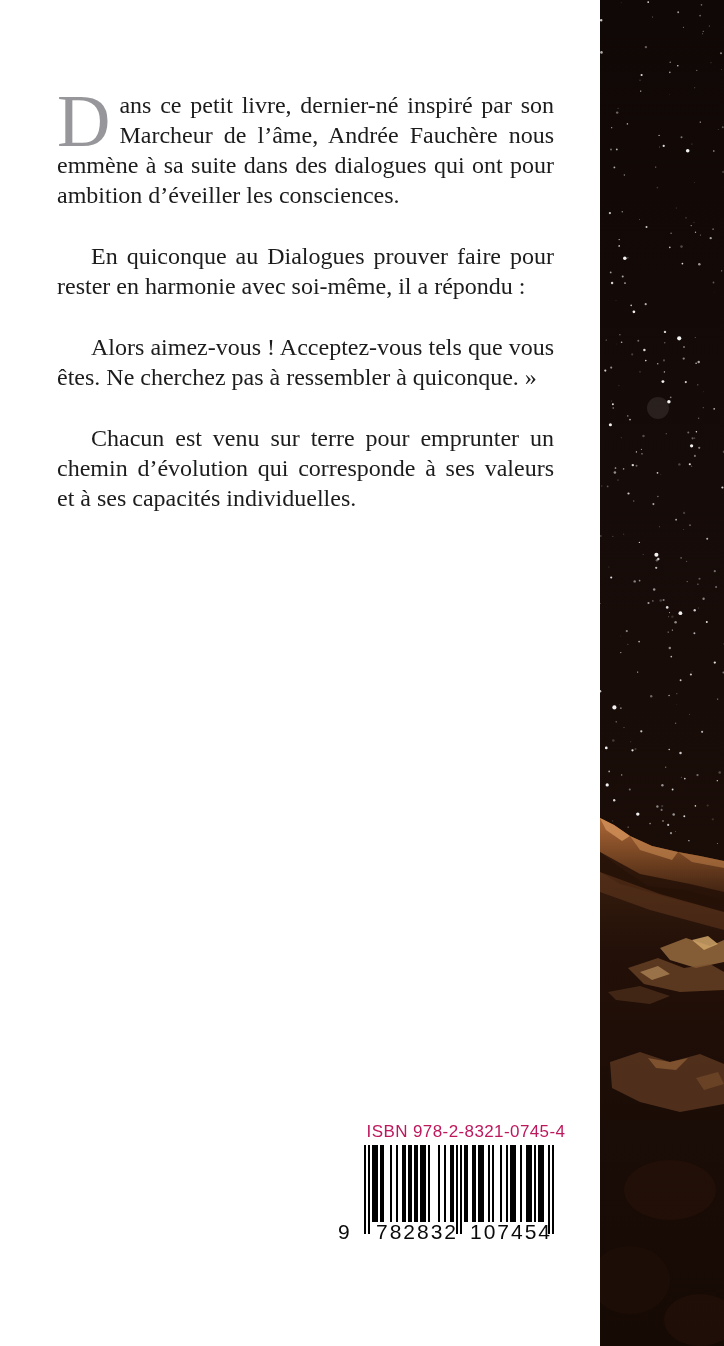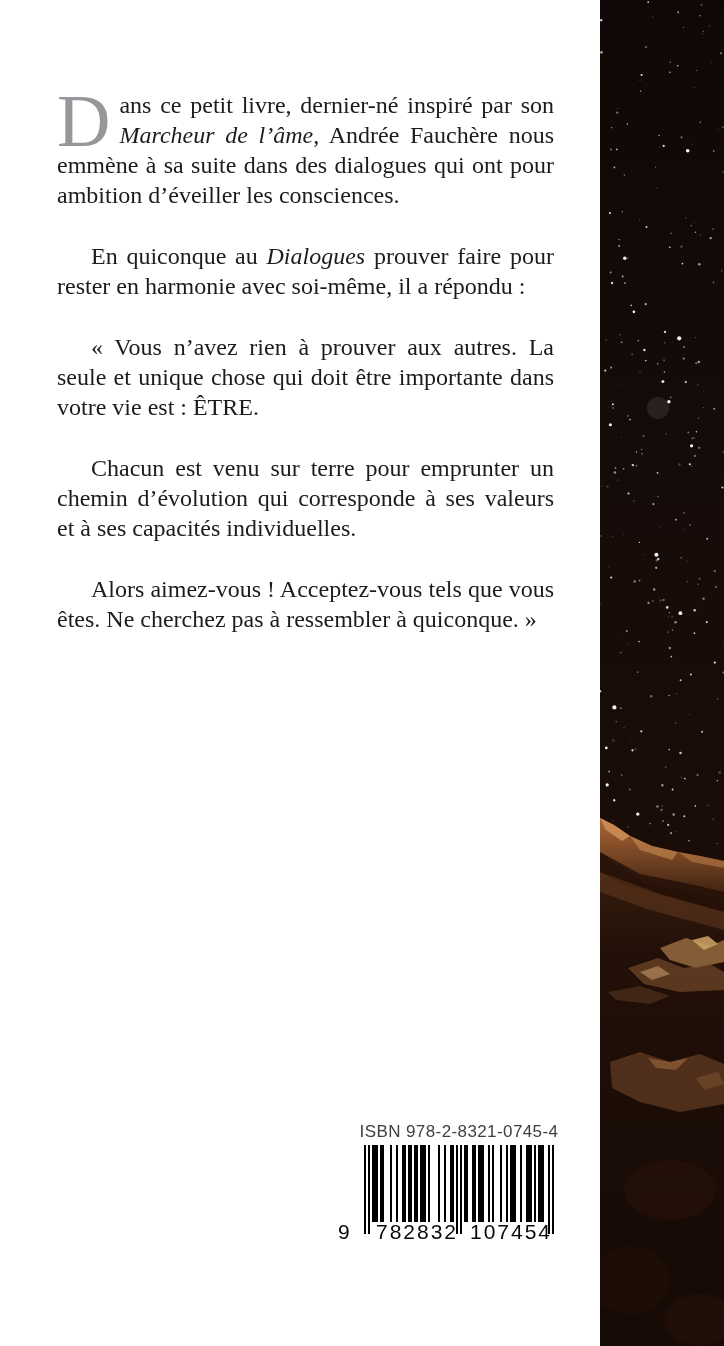--- a/index.html
+++ b/index.html
@@ -13,40 +13,40 @@
   
   .text-block{
     position:absolute;
     left:57px;top:90px;width:497px;
     font-size:24px;line-height:30px;
     color:#1c1c1c;
     text-align:justify;
   }
   .para{margin:0 0 31px 0;padding:0;}
   .para.indent{text-indent:34px;}
-  .para .it{font-style:italic;}
+  .para .it{}
   .dropcap{
     float:left;
     font-size:74px;
     line-height:56px;
     height:56px;
     margin:3px 9px 0 0;
     color:#97979b;
     font-family:"Liberation Serif", serif;
   }
   
   .barcode-block{
     position:absolute;left:336px;top:1116px;width:240px;height:134px;
     background:#ffffff;
   }
   .isbn-label{
-    position:absolute;left:13px;top:6px;width:220px;
+    position:absolute;left:20px;top:6px;width:220px;
     text-align:center;
     font-family:"Liberation Sans", sans-serif;
-    font-size:17px;letter-spacing:.4px;color:#404040;
+    font-size:17px;letter-spacing:.4px;color:#be185d;
     white-space:nowrap;
   }
   .bars{position:absolute;left:28px;top:29px;}
   .digits{
     position:absolute;top:104px;height:24px;
     font-family:"Liberation Sans", sans-serif;
     font-size:21px;color:#0a0a0a;
   }
   .digit-lead{left:2px;width:20px;text-align:left;position:absolute;}
   .digit-g1{left:40px;width:80px;position:absolute;display:flex;justify-content:space-between;}
@@ -59,23 +59,22 @@
   .photo-strip svg{display:block;}
 </style>
 </head>
 <body>
 
 <div class="page">
 
   <div class="text-block">
       <p class="para first"><span class="dropcap">D</span><span>ans ce petit livre, dernier-né inspiré par son </span><span class="it">Marcheur de l’âme</span><span>, Andrée Fauchère nous emmène à sa suite dans des dialogues qui ont pour ambition d’éveiller les consciences.</span></p>
       <p class="para indent"><span>En quiconque au </span><span class="it">Dialogues</span><span> prouver faire pour rester en harmonie avec soi-même, il a répondu :</span></p>
-      <p class="para indent"><span>« Vous n’avez rien à prouver aux autres. La seule et unique chose qui doit être importante dans votre vie est : ÊTRE.</span></p>
+      <p class="para indent"><span>Alors aimez-vous ! Acceptez-vous tels que vous êtes. Ne cherchez pas à ressembler à quiconque. »</span></p>
       <p class="para indent"><span>Chacun est venu sur terre pour emprunter un chemin d’évolution qui corresponde à ses valeurs et à ses capacités individuelles.</span></p>
-      <p class="para indent"><span>Alors aimez-vous ! Acceptez-vous tels que vous êtes. Ne cherchez pas à ressembler à quiconque. »</span></p>
     </div>
 
   <div class="barcode-block">
     <div class="isbn-label">ISBN 978-2-8321-0745-4</div>
     <svg class="bars" width="190" height="90" viewBox="0 0 190 90" id="barcode-svg">
         <rect x="0" y="0" width="2" height="89" fill="#000"></rect>
         <rect x="4" y="0" width="2" height="89" fill="#000"></rect>
         <rect x="8" y="0" width="2" height="77" fill="#000"></rect>
         <rect x="10" y="0" width="2" height="77" fill="#000"></rect>
         <rect x="12" y="0" width="2" height="77" fill="#000"></rect>

